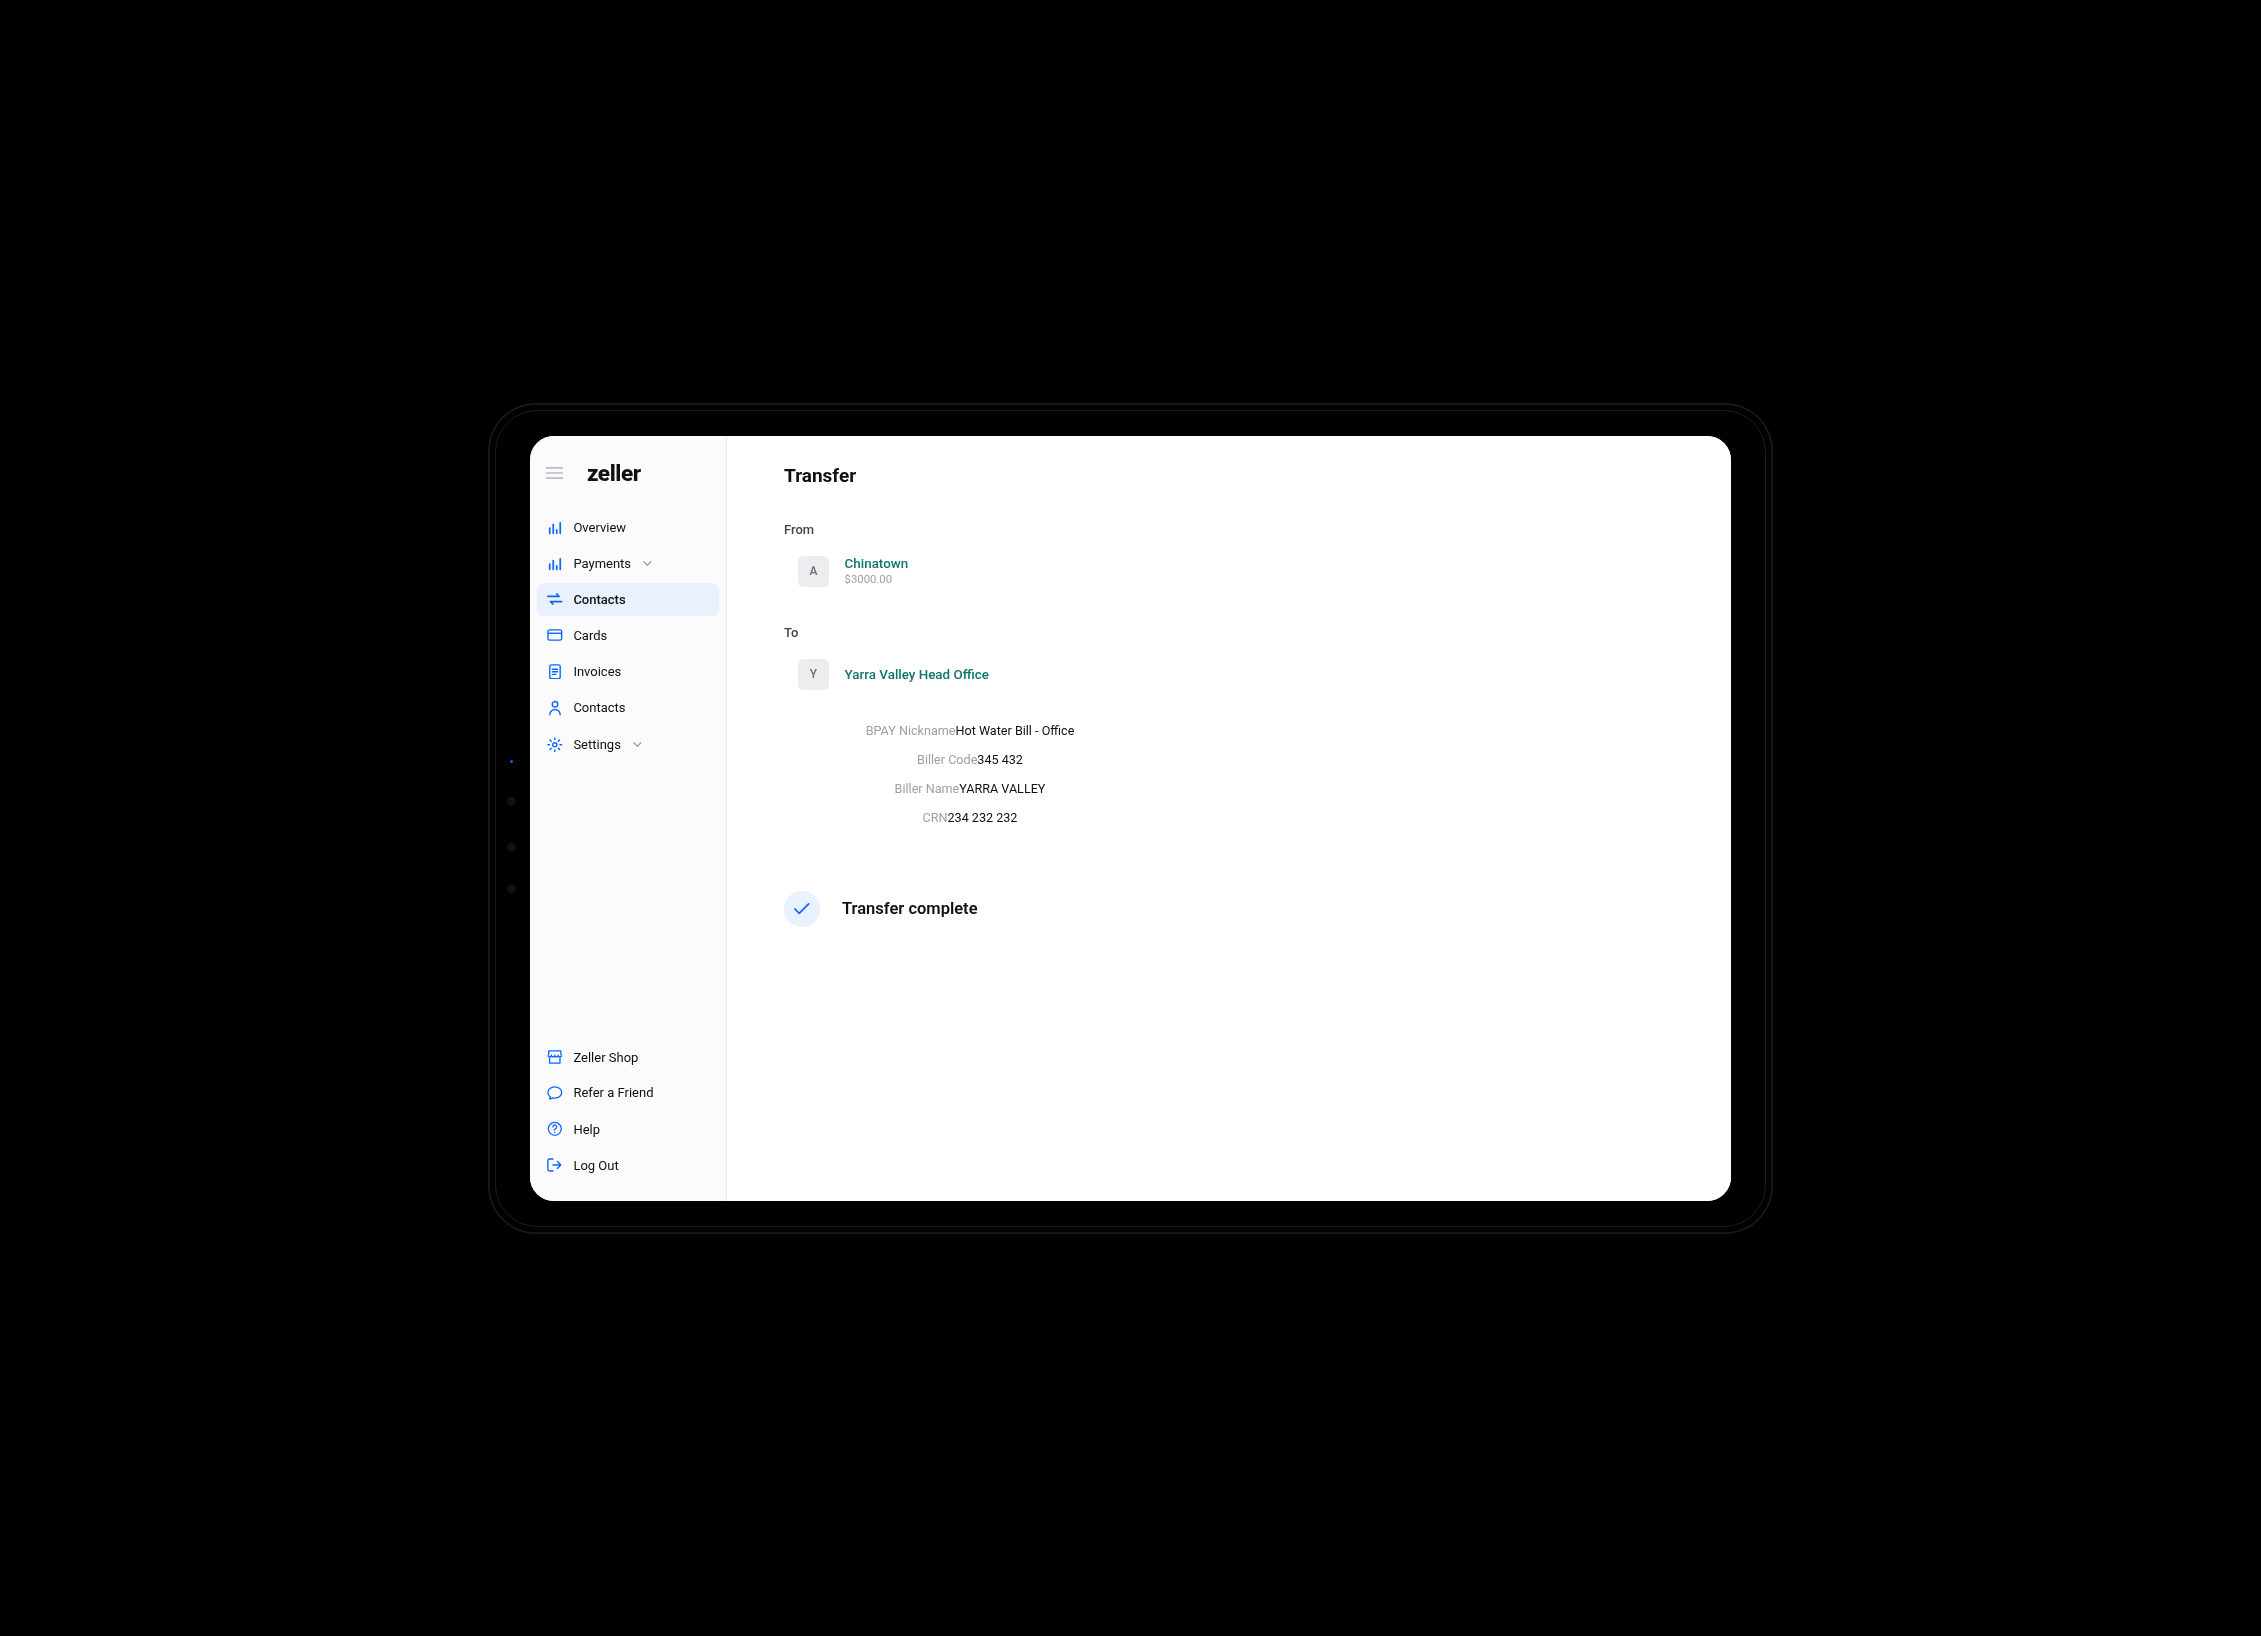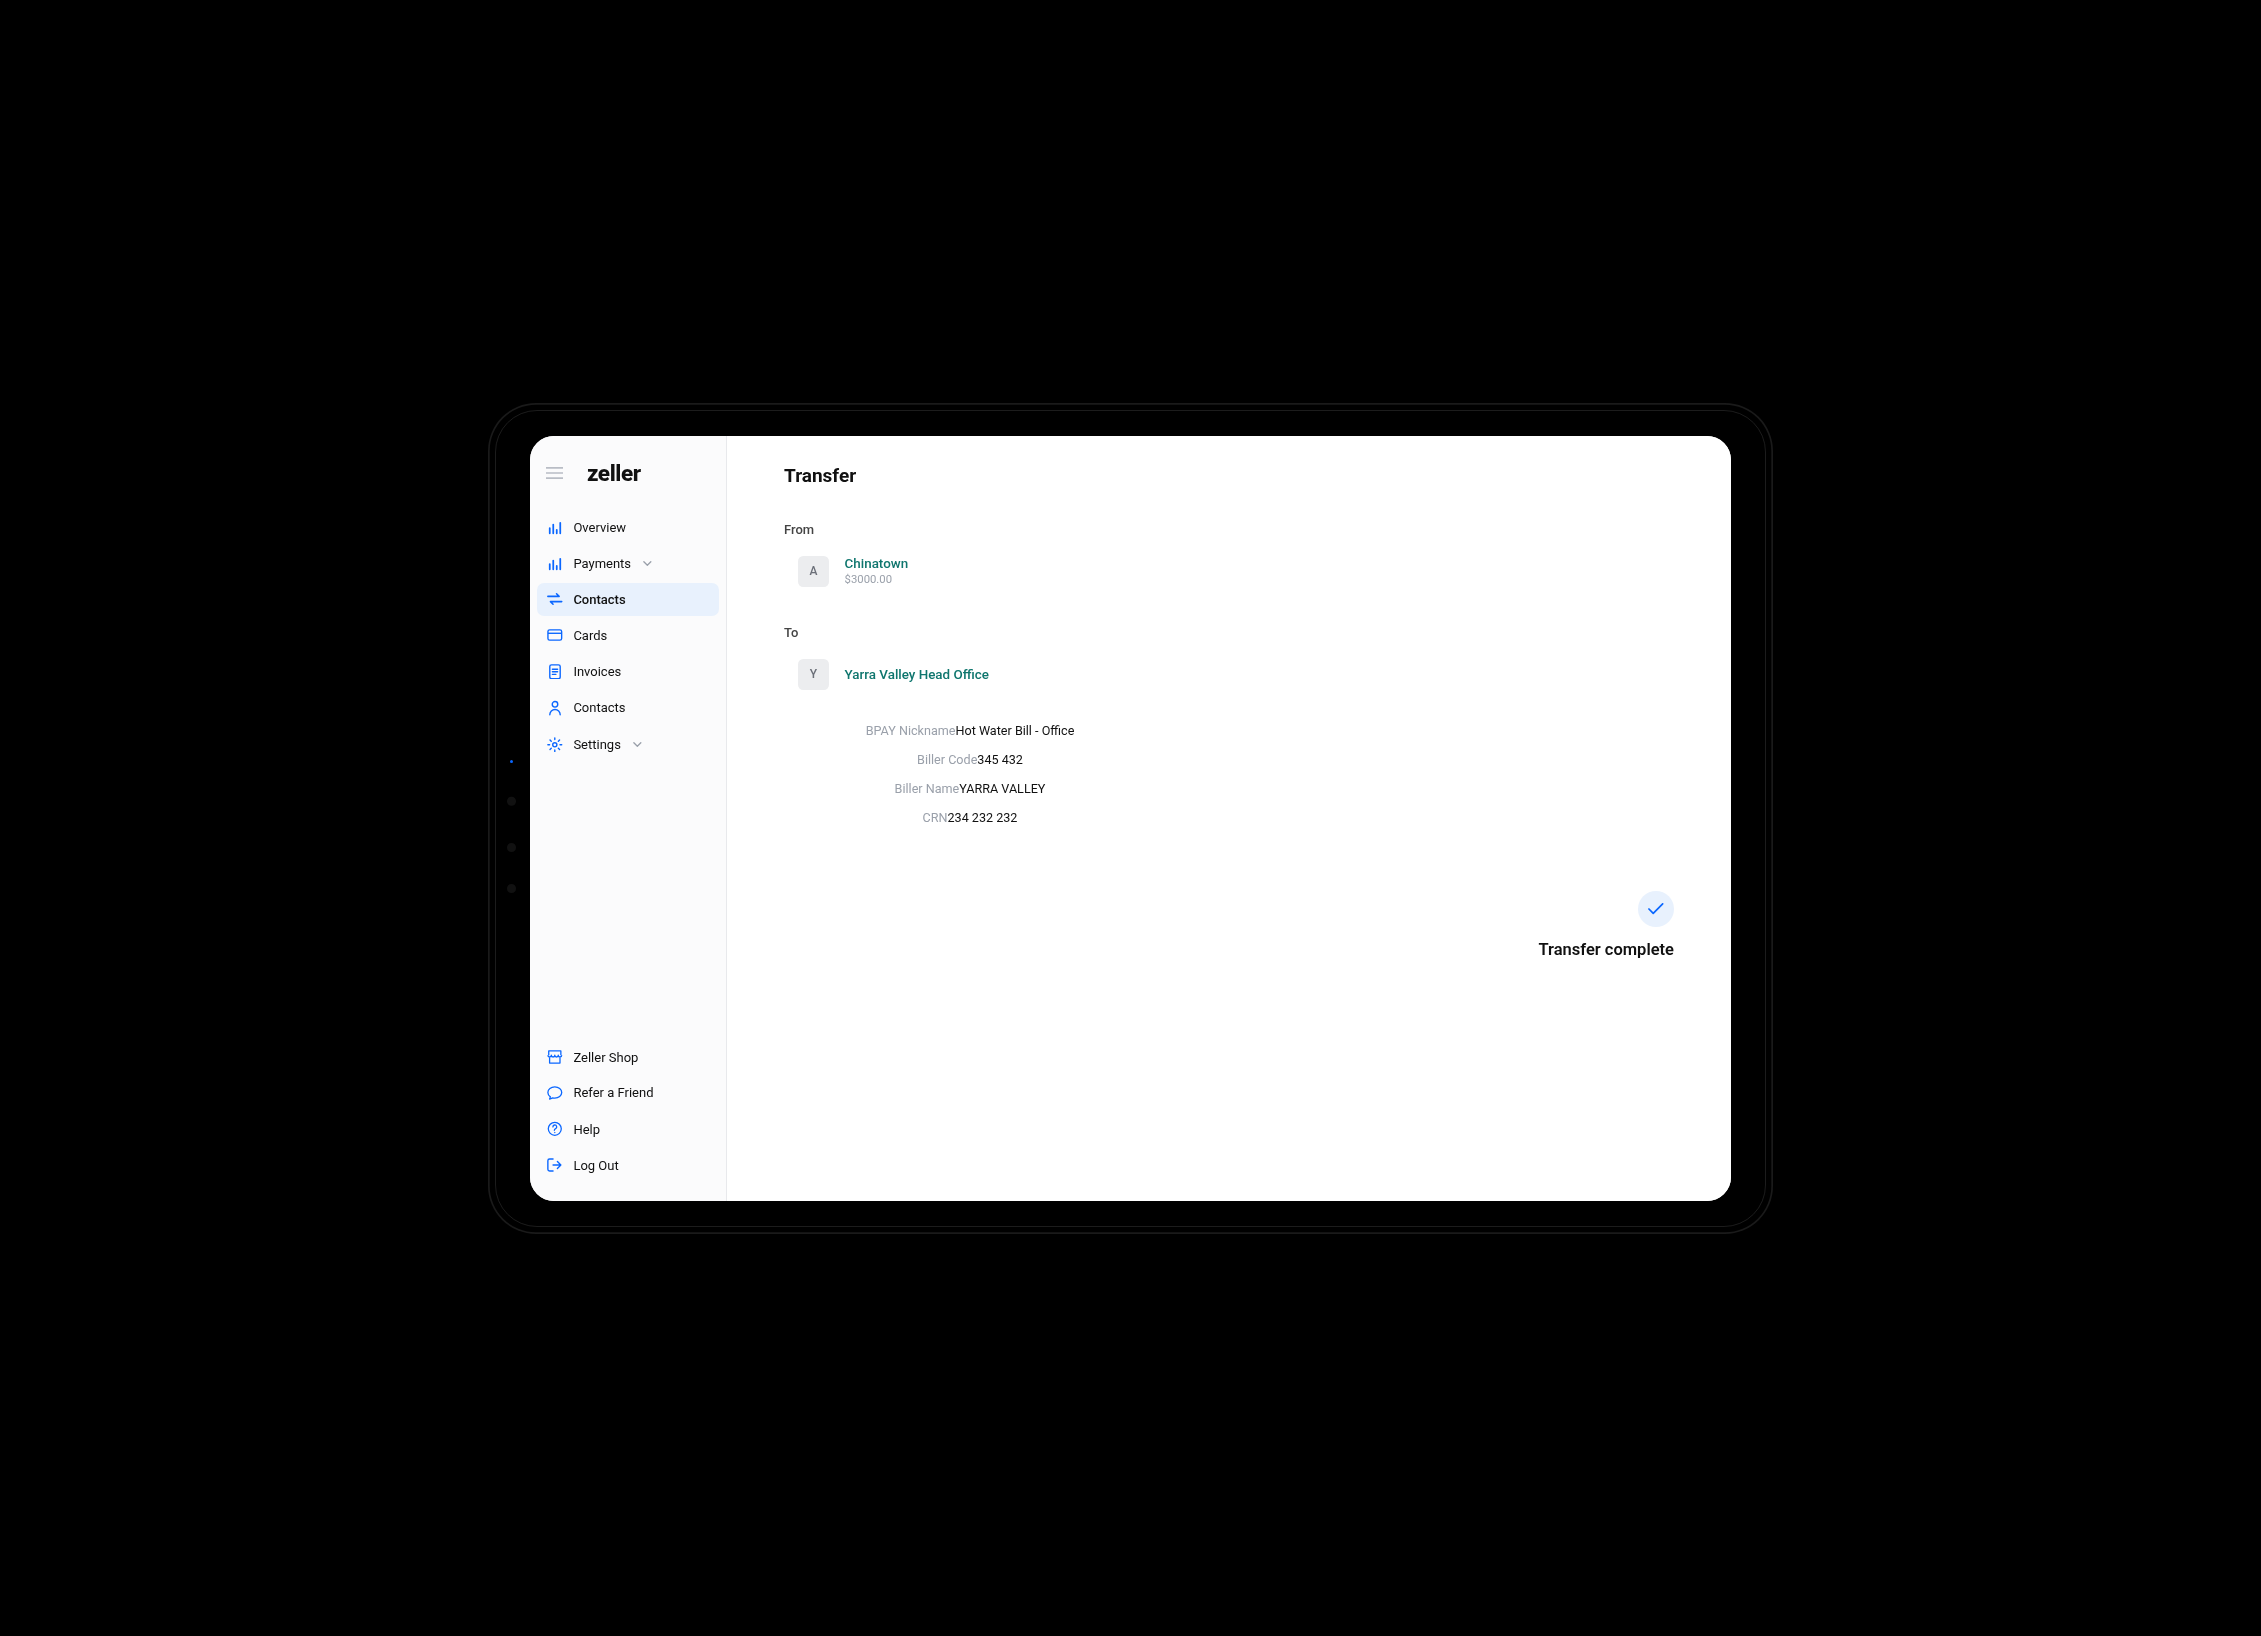--- a/index.html
+++ b/index.html
@@ -155,24 +155,23 @@
     display: flex;
     justify-content: center;
     padding: 7px 0;
     font-size: 12.6px;
   }
   .details-row .k { color: #9aa0aa; }
   .details-row .v { color: #111; text-align: right; }
 
   .status-row {
     display: flex;
-    align-items: flex-end;
-    gap: 13px;
+    align-items: center;
+    gap: 22px;
     margin-bottom: 61px;
-    flex-direction: column;
   }
   .status-circle {
     width: 36px; height: 36px;
     border-radius: 50%;
     background: #e8f1fd;
     display: flex;
     align-items: center;
     justify-content: center;
     color: #0b67ff;
   }

